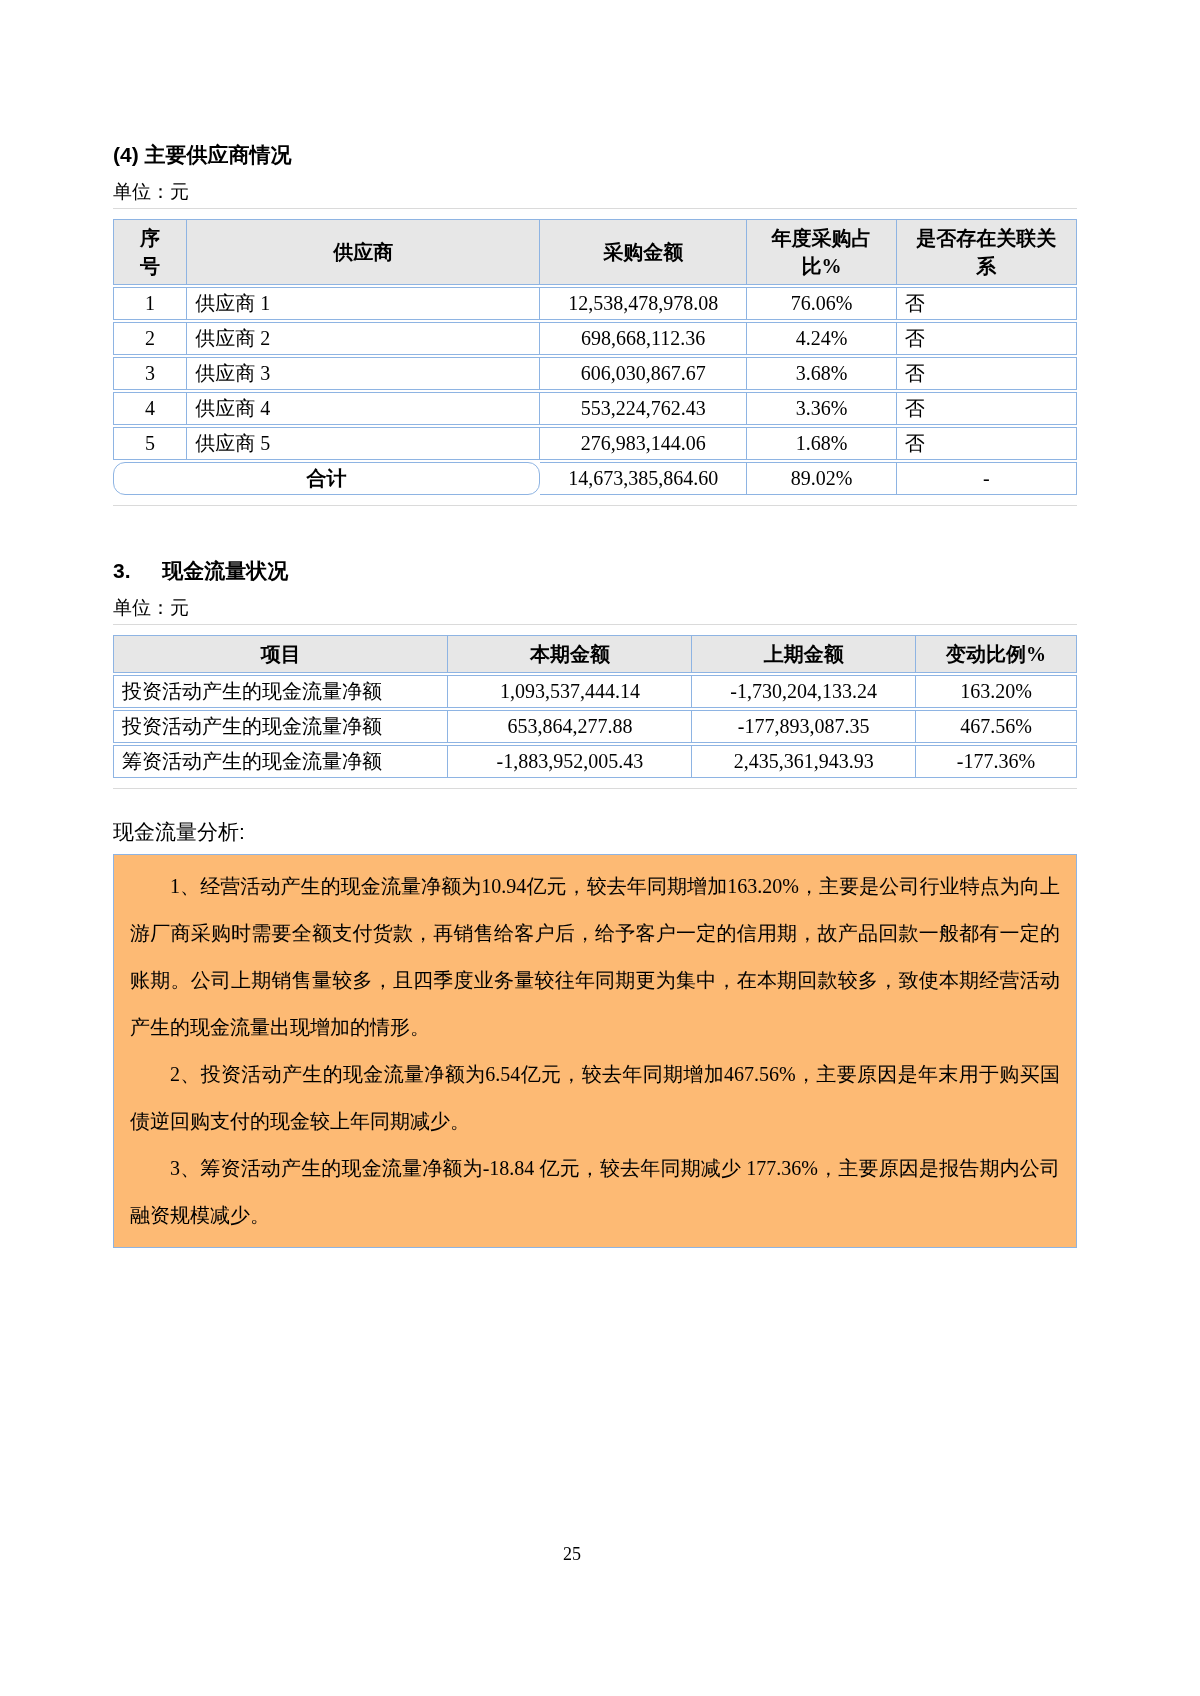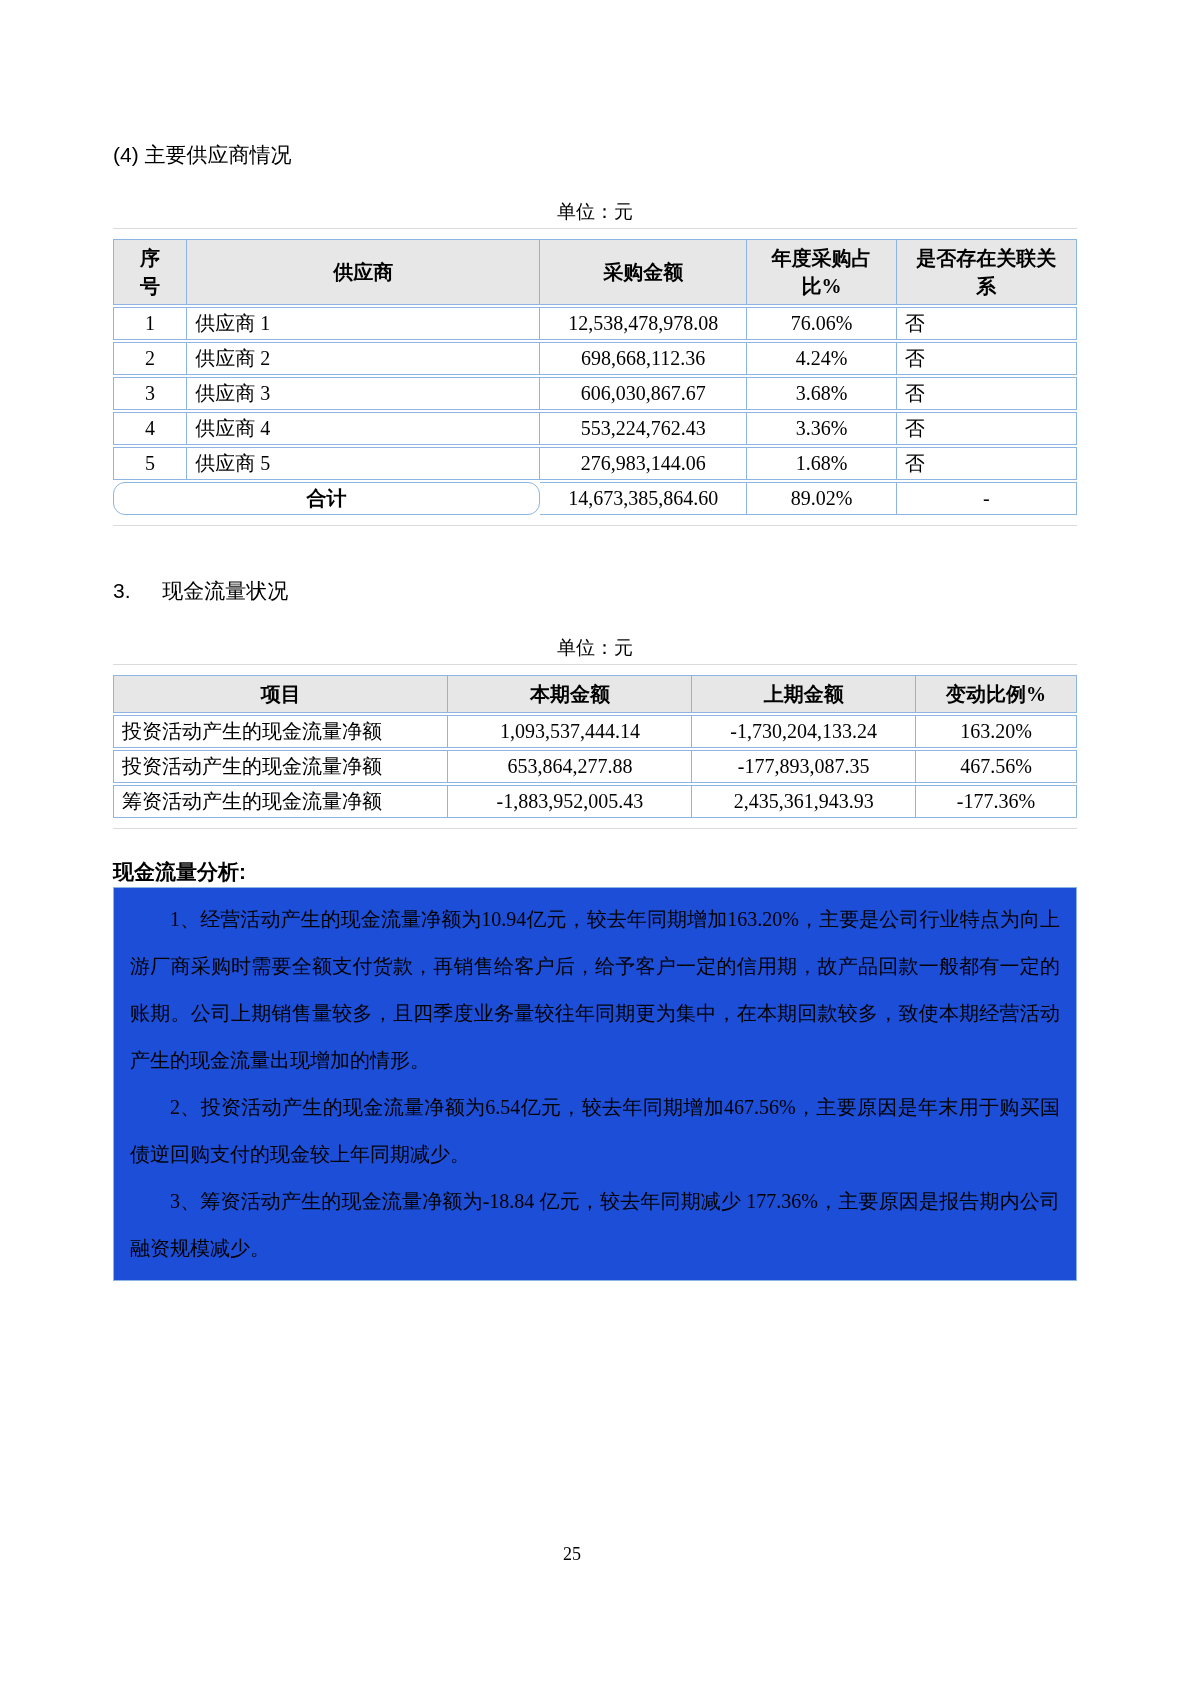--- a/index.html
+++ b/index.html
@@ -8,23 +8,23 @@
     width:1200px; height:1696px;
     background:#ffffff;
     color:#000;
     font-family:"Liberation Serif","DejaVu Serif",serif;
   }
   .doc { position:relative; width:1200px; height:1696px; overflow:hidden; }
   .content { padding:142px 123px 0 113px; }
 
   .sec-title {
     font-family:"Liberation Sans","DejaVu Sans",sans-serif;
-    font-weight:normal; font-size:21px; line-height:26px;
-  }
-  .unit-line { text-align:center; font-size:19px; margin-top:32px; line-height:24px; }
+    font-weight:bold; font-size:21px; line-height:26px;
+  }
+  .unit-line { text-align:left; font-size:19px; margin-top:12px; line-height:24px; }
 
   .table-wrap {
     margin-top:4px;
     border-top:1px solid #dadada;
     border-bottom:1px solid #dadada;
     padding:8px 0;
   }
   table {
     width:100%; table-layout:fixed;
     border-collapse:separate; border-spacing:0 2px;
@@ -46,27 +46,27 @@
   .l { text-align:left;margin-top:37px; }
   .total-label { font-weight:bold;border-radius:12px; }
 
   .sec3-head { margin-top:52px; }
   .sec3-num { display:inline-block; }
   .sec3-title { display:inline-block; margin-left:26px; }
 
   .analysis-heading {
     margin-top:30px;
     font-family:"Liberation Sans","DejaVu Sans",sans-serif;
-    font-weight:bold; font-size:21px; line-height:26px;
+    font-weight:normal; font-size:21px; line-height:26px;
   }
   .analysis-box {
-    margin-top:2px;
+    margin-top:9px;
     border:1px solid #8EB4E3;
     padding:8px 16px;
-    background:#1d4ed8;
+    background:#fdba74;
   }
   .analysis-box p {
     margin:0; font-size:20px; line-height:47px;
     text-align:justify; text-indent:2em;
   }
 
   .page-number {
     position:absolute; top:1544px; left:0; width:1144px;
     text-align:center; font-size:18px;
   }

